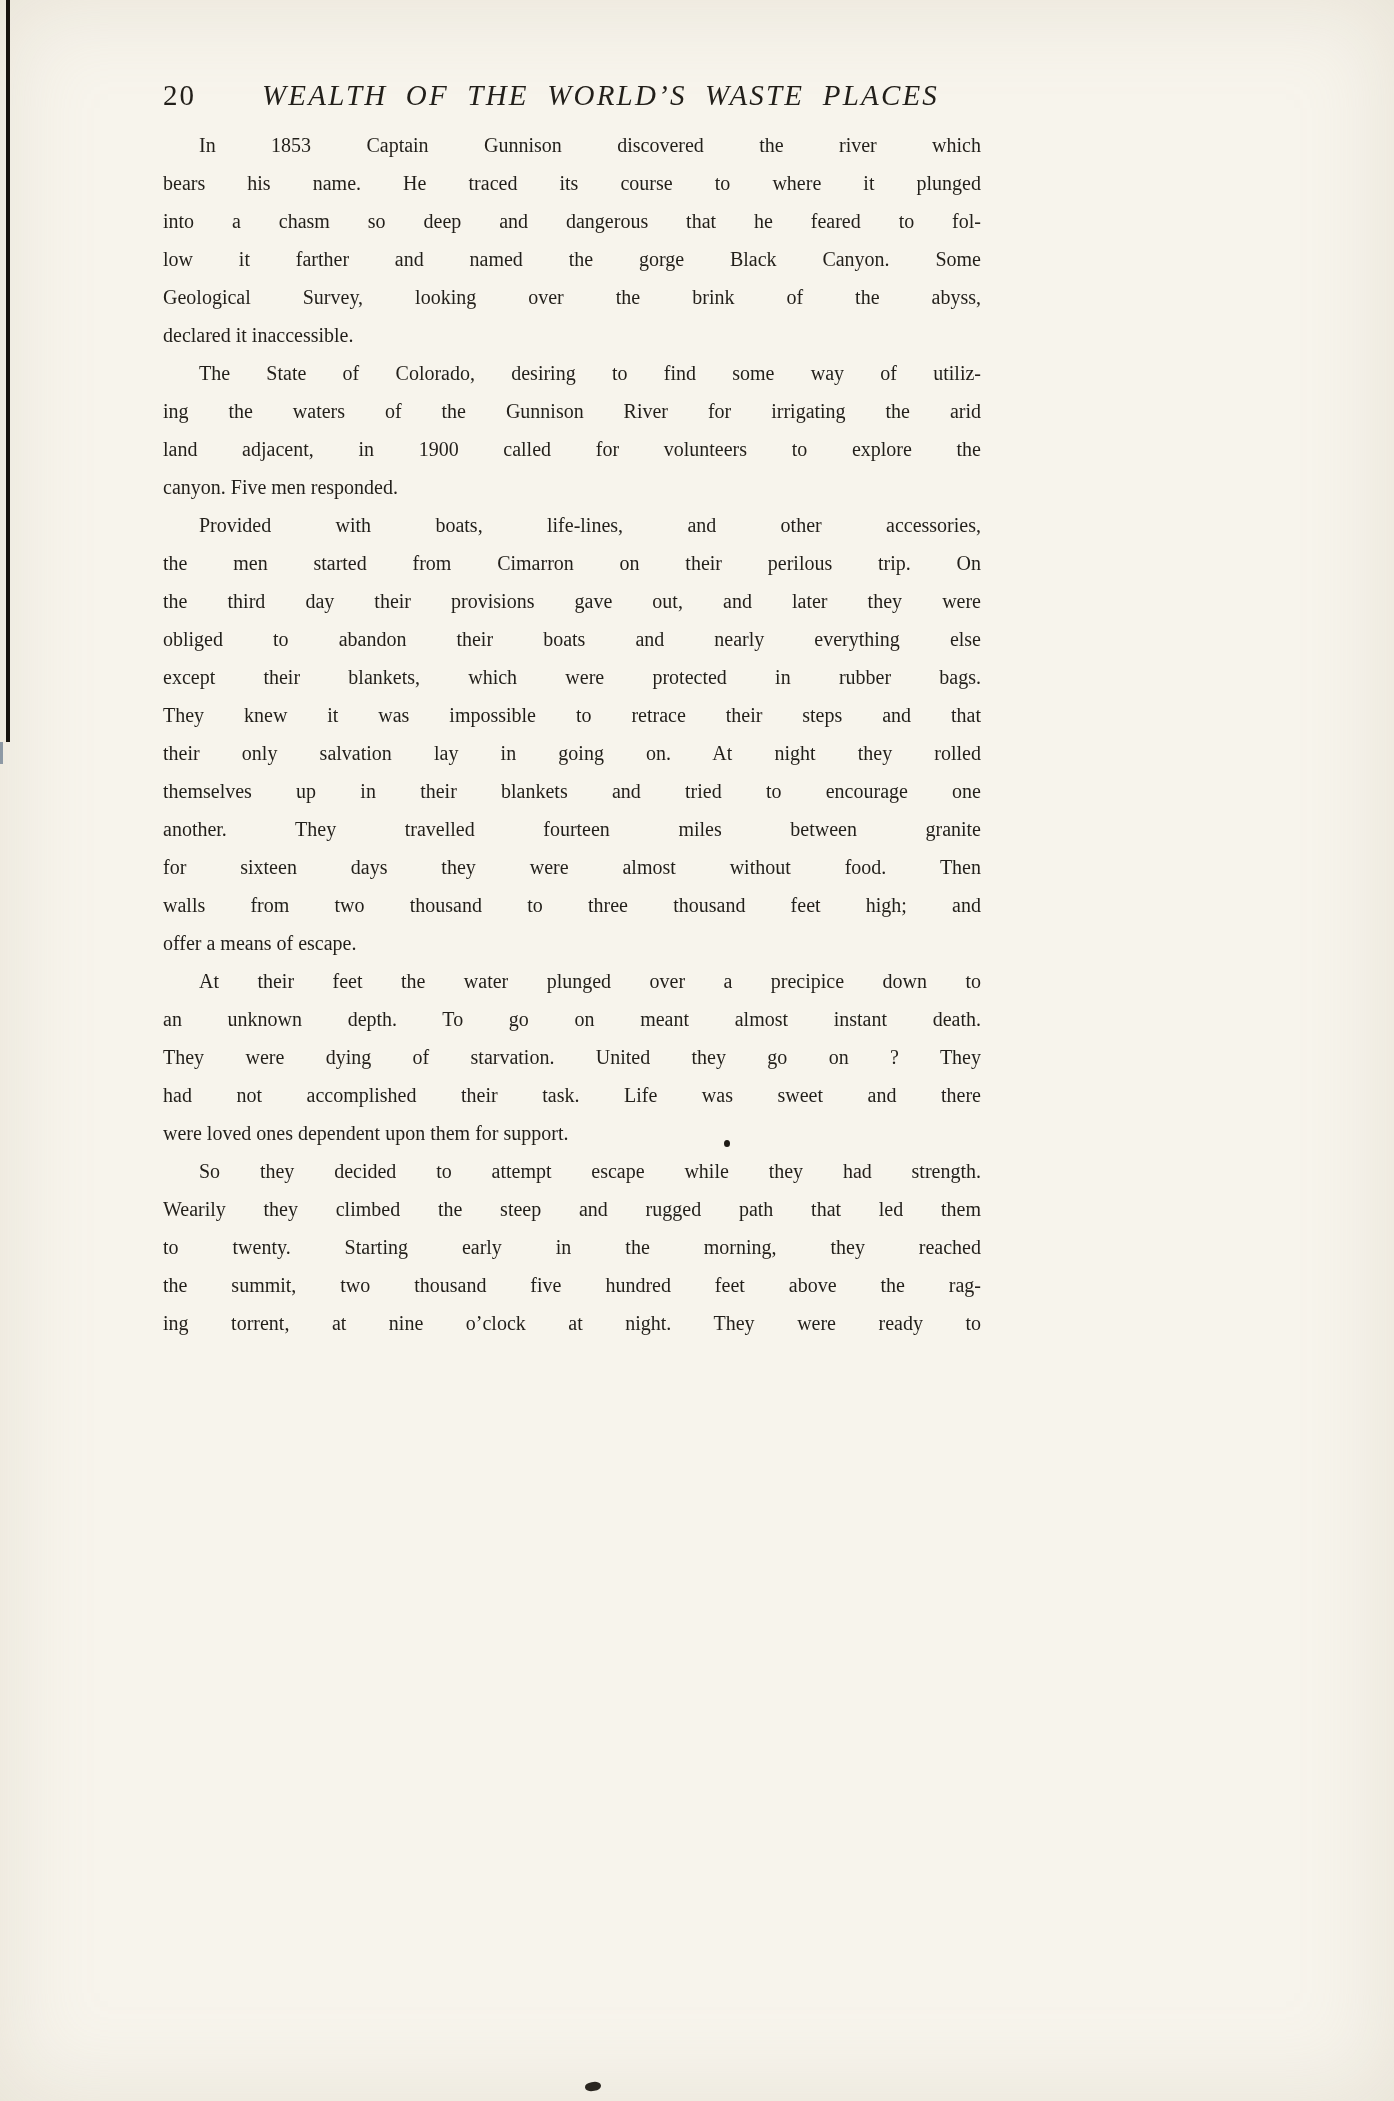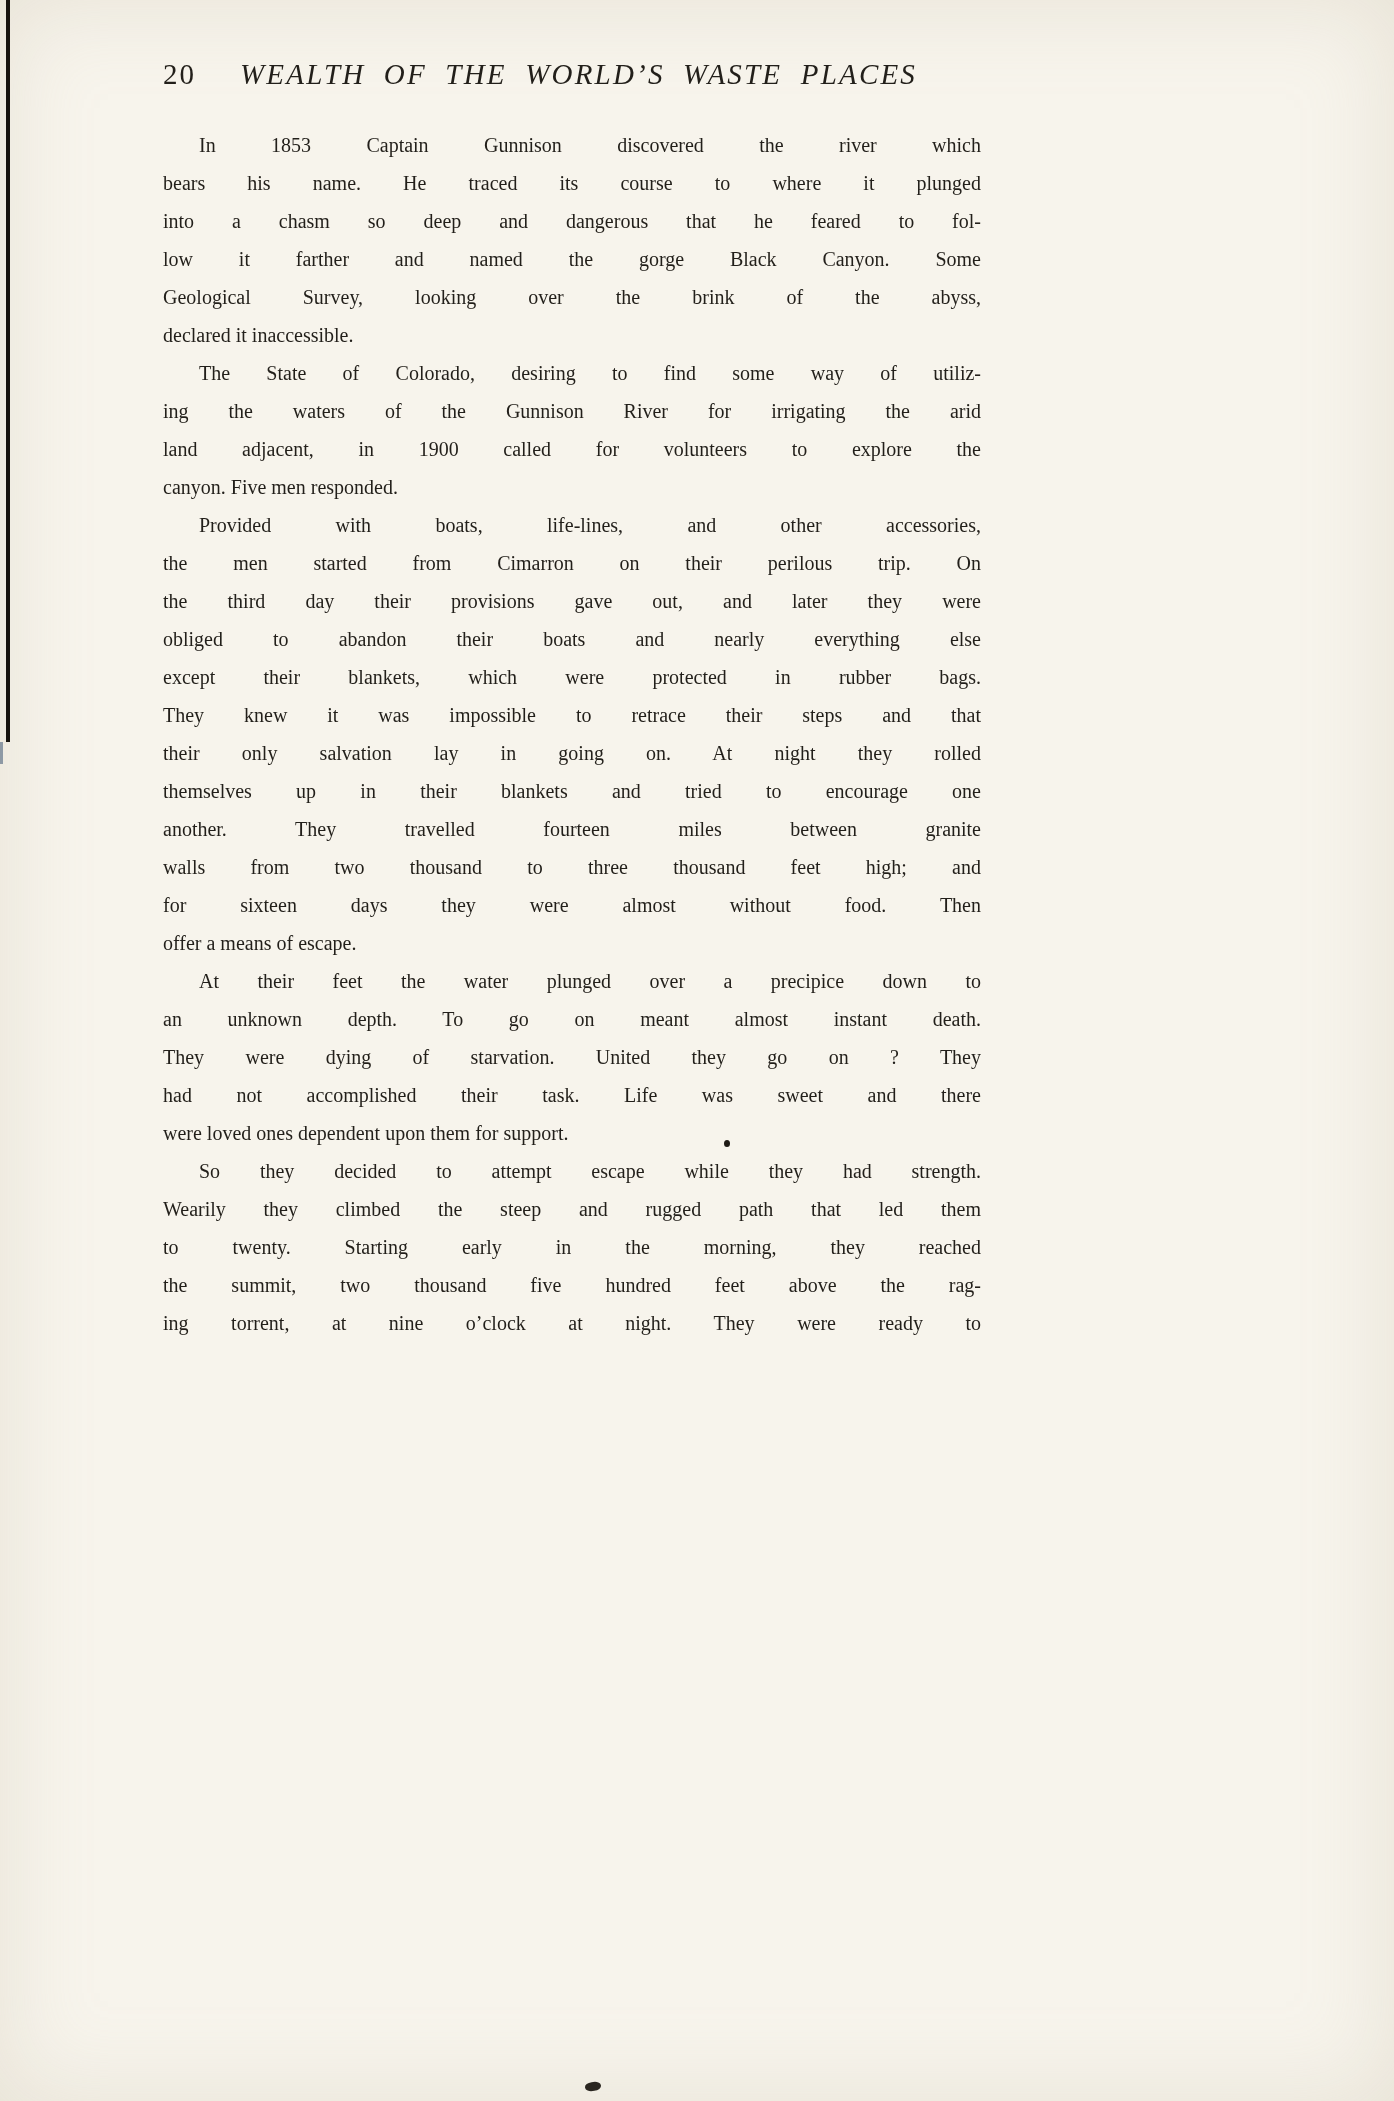--- a/index.html
+++ b/index.html
@@ -51,28 +51,29 @@
     top: 2082px;
     width: 16px;
     height: 9px;
     border-radius: 45%;
     background: #2a2620;
     transform: rotate(-8deg);
   }
   
   .header {
     position: absolute;
-    top: 55px;
+    top: 76px;
     left: 163px;
     width: 818px;
     display: flex;
     align-items: flex-start;
     font-size: 29px;
     line-height: 38px;
     white-space: nowrap;
+    gap: 22px;
   }
   .pagenum {
     letter-spacing: 2px;
     margin-right: 44px;
   }
   .title {
     letter-spacing: 2.2px;
     word-spacing: 9px;
     font-style: italic;
   }
@@ -126,22 +127,22 @@
       <div class="paragraph">
         <div class="line first">Provided with boats, life-lines, and other accessories,</div>
         <div class="line">the men started from Cimarron on their perilous trip.  On</div>
         <div class="line">the third day their provisions gave out, and later they were</div>
         <div class="line">obliged to abandon their boats and nearly everything else</div>
         <div class="line">except their blankets, which were protected in rubber bags.</div>
         <div class="line">They knew it was impossible to retrace their steps and that</div>
         <div class="line">their only salvation lay in going on.  At night they rolled</div>
         <div class="line">themselves up in their blankets and tried to encourage one</div>
         <div class="line">another.  They travelled fourteen miles between granite</div>
+        <div class="line">for sixteen days they were almost without food.  Then</div>
         <div class="line">walls from two thousand to three thousand feet high; and</div>
-        <div class="line">for sixteen days they were almost without food.  Then</div>
         <div class="line last">offer a means of escape.</div>
       </div>
       <div class="paragraph">
         <div class="line first">At their feet the water plunged over a precipice down to</div>
         <div class="line">an unknown depth.  To go on meant almost instant death.</div>
         <div class="line">They were dying of starvation.  United they go on ?  They</div>
         <div class="line">had not accomplished their task.  Life was sweet and there</div>
         <div class="line last">were loved ones dependent upon them for support.</div>
       </div>
       <div class="paragraph">

